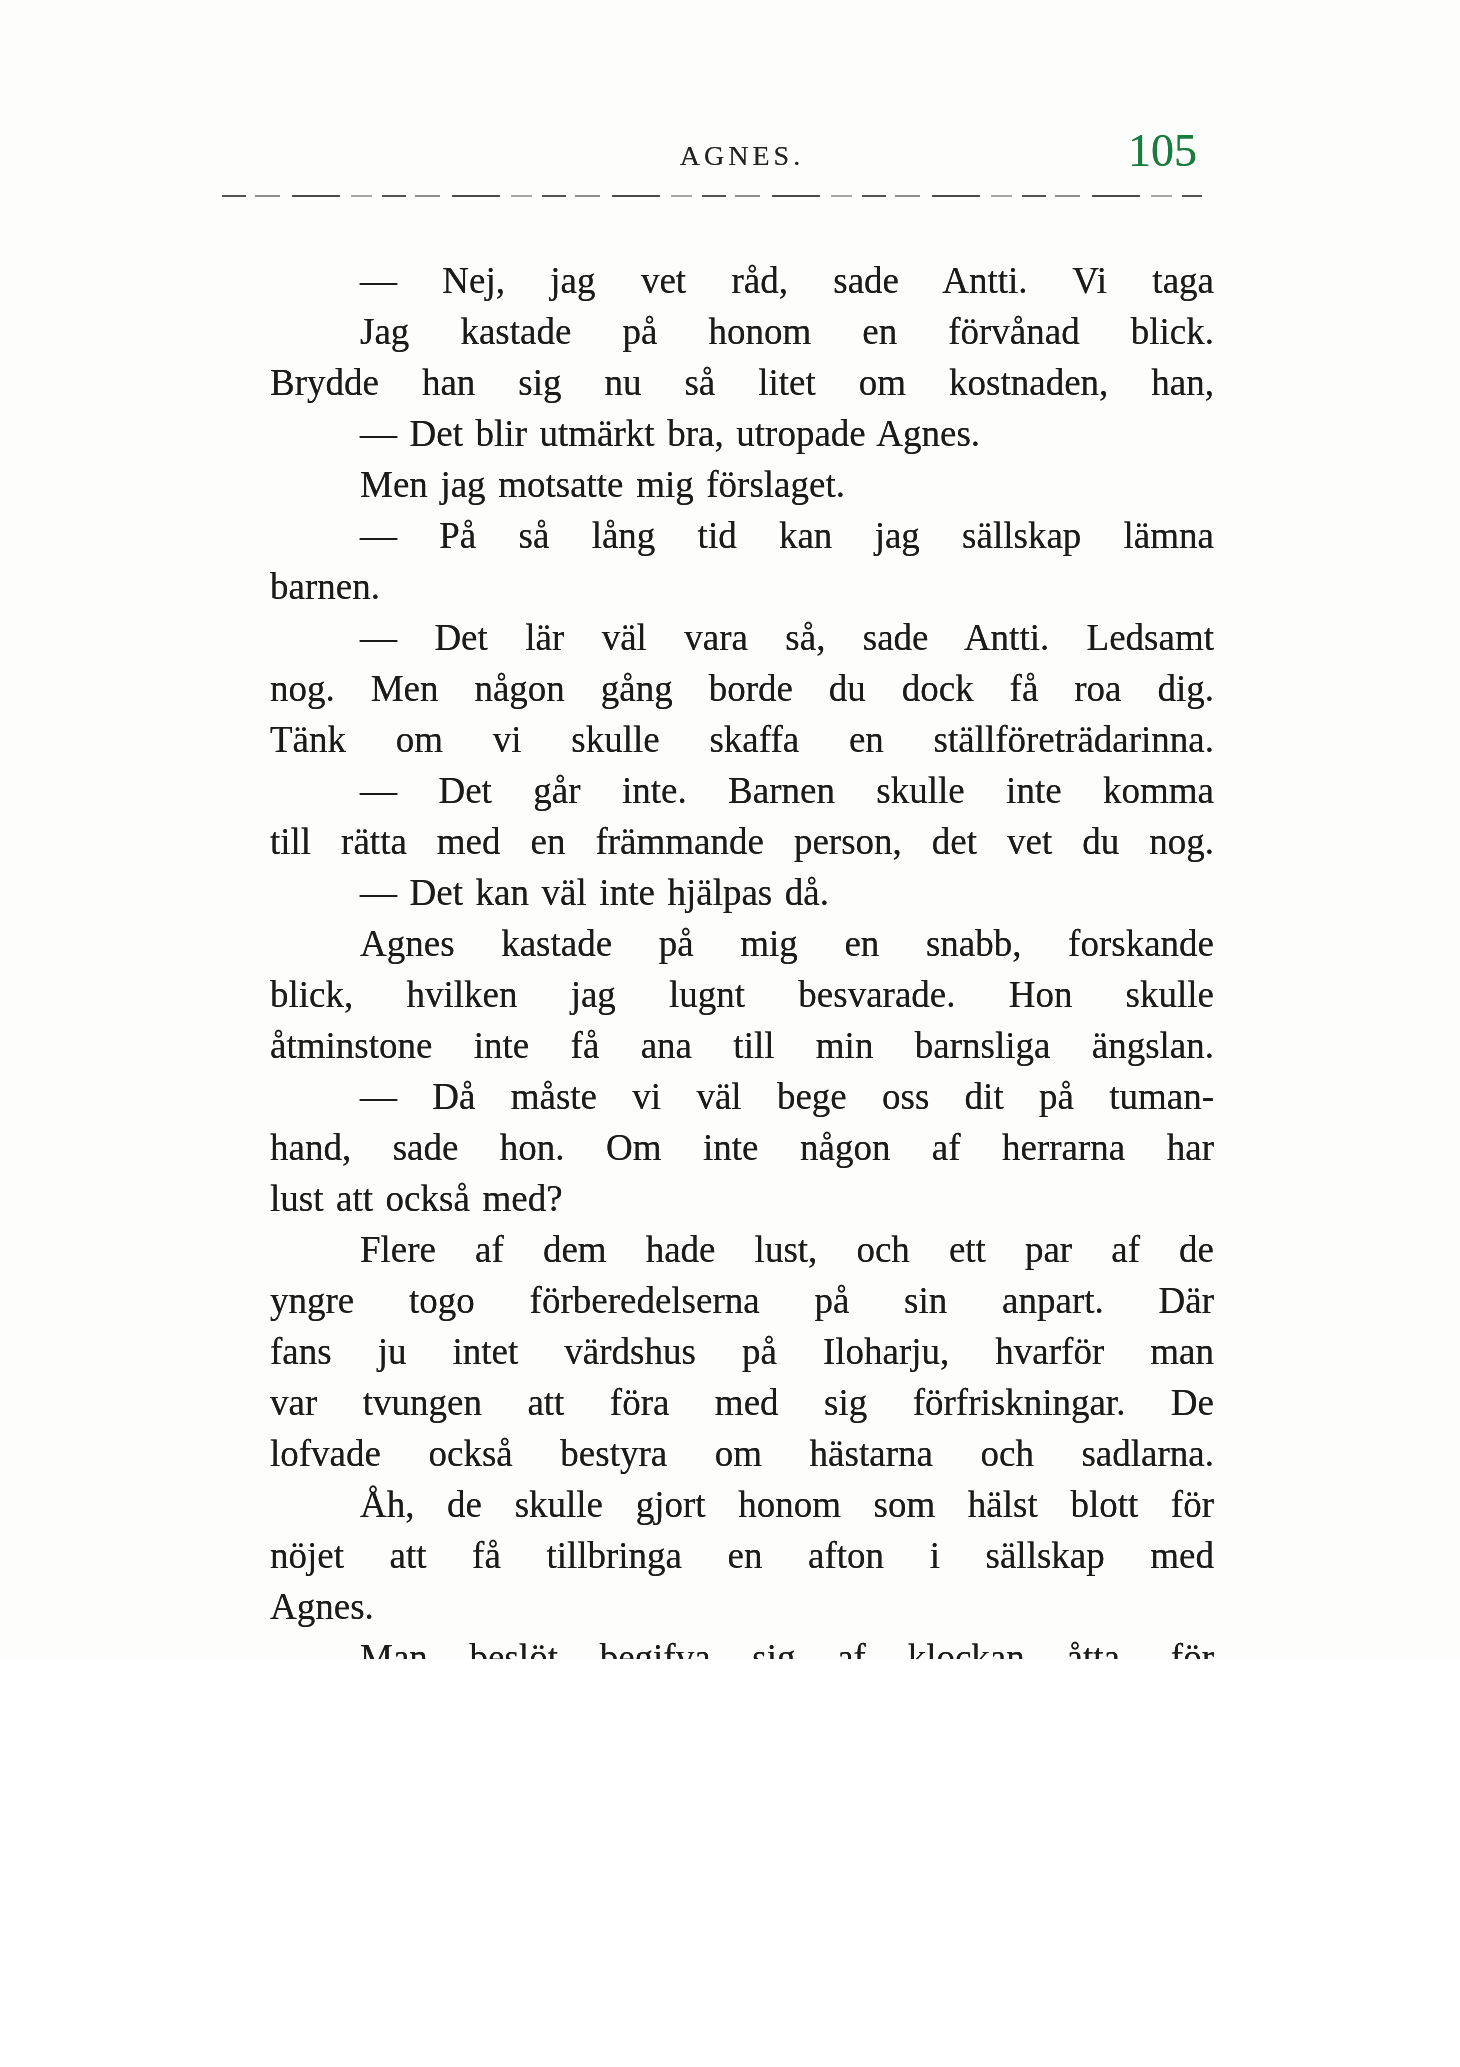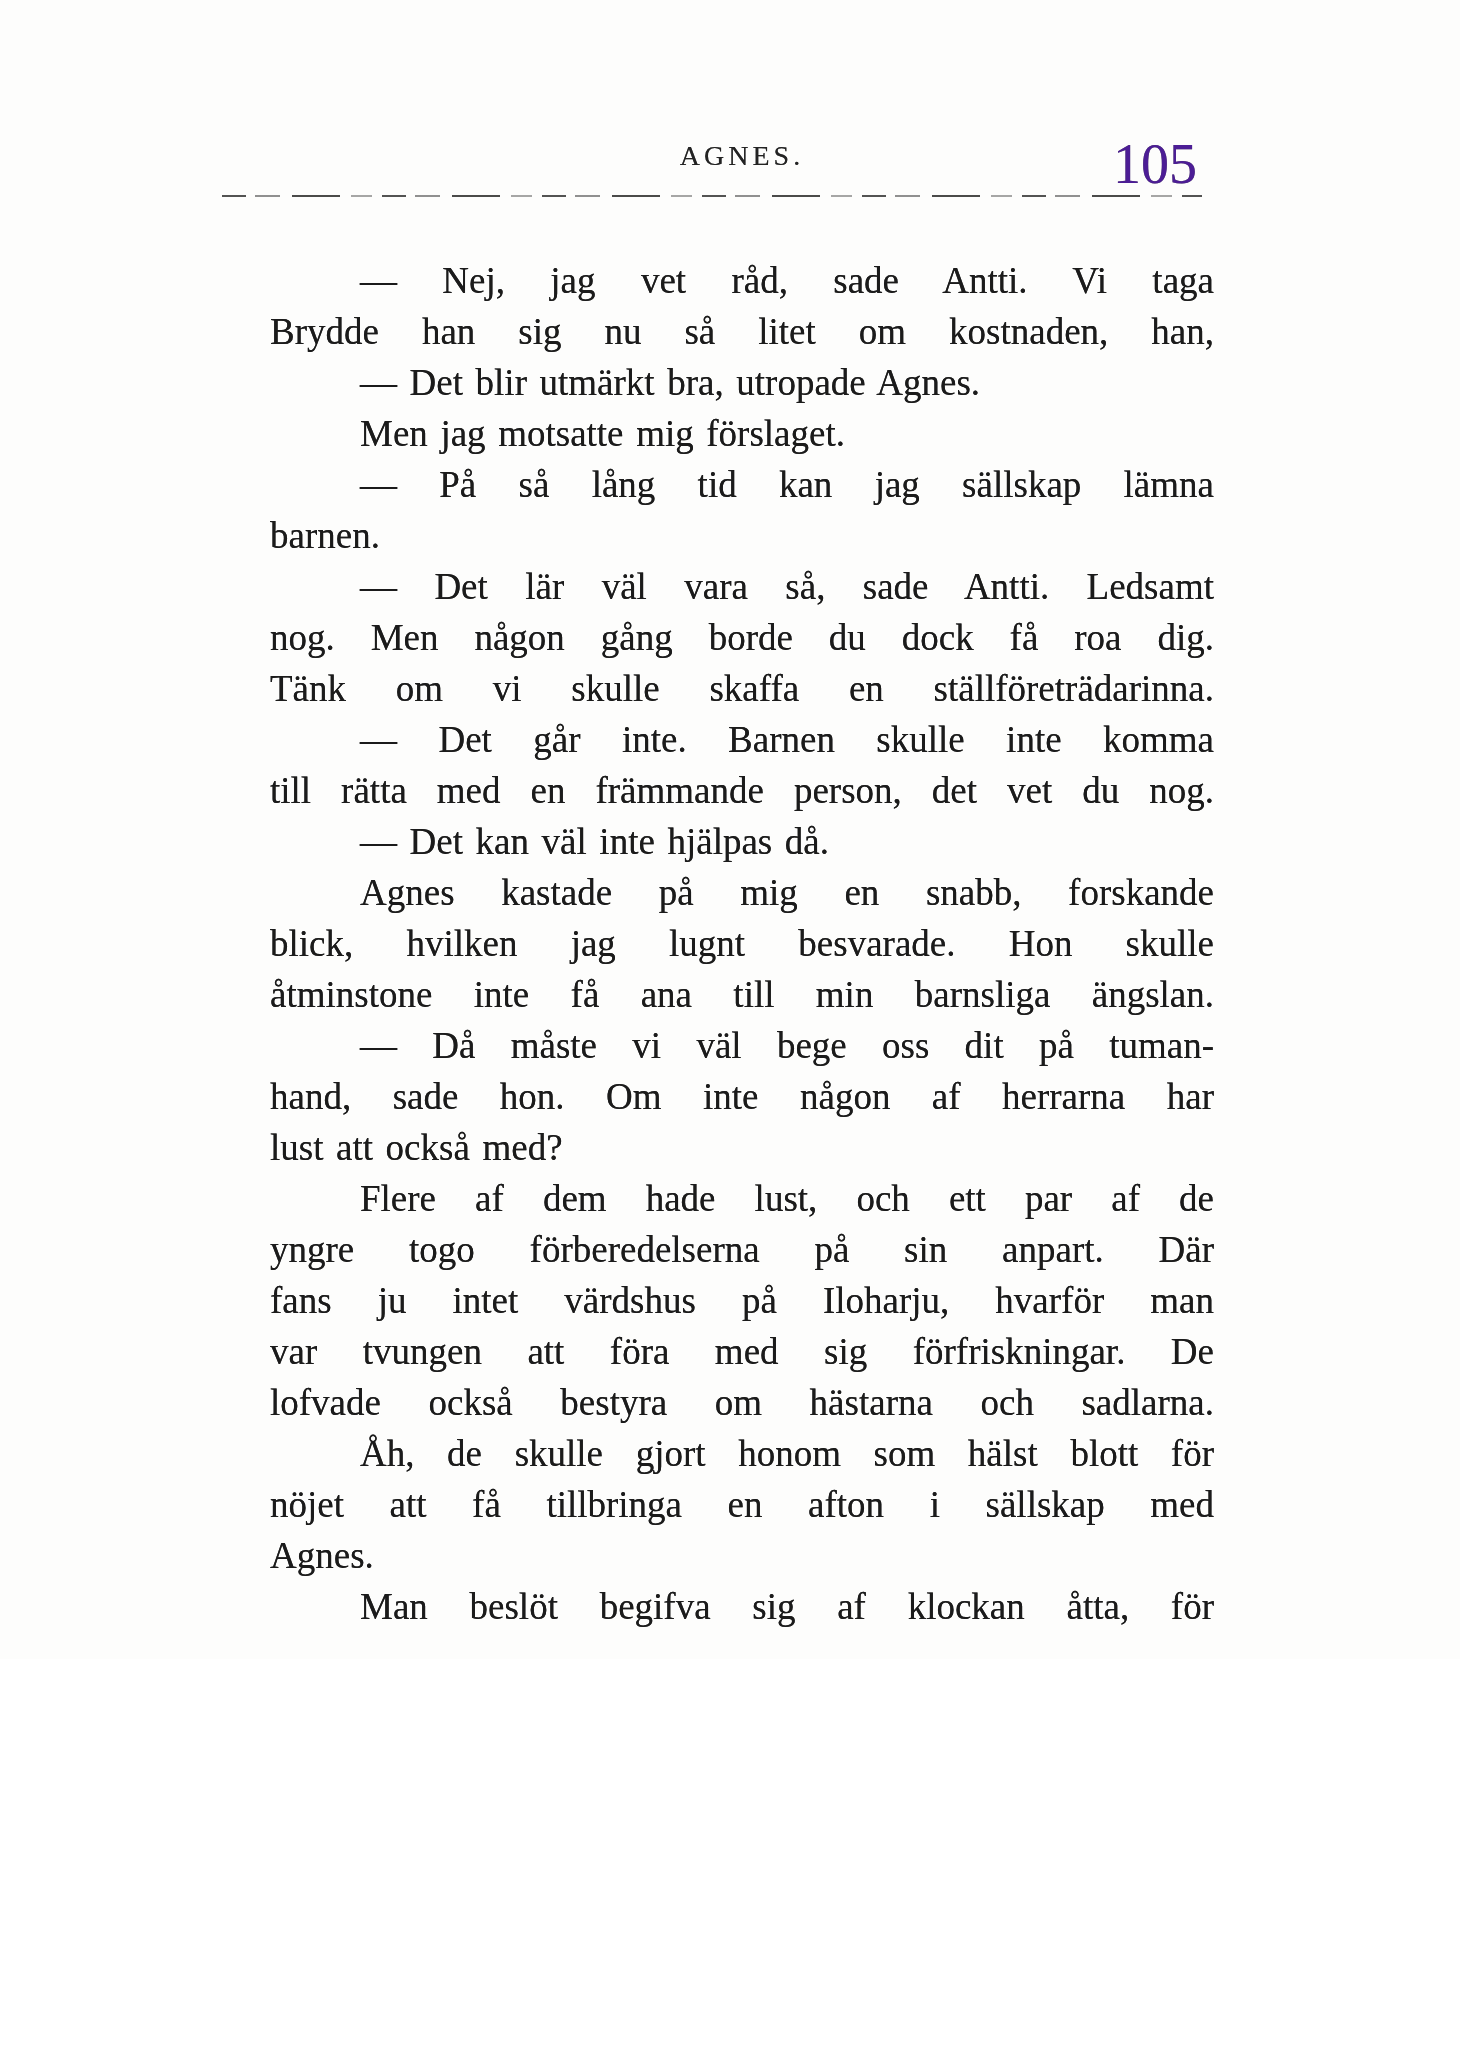--- a/index.html
+++ b/index.html
@@ -26,24 +26,24 @@
     left: 270px;
     width: 944px;
     text-align: center;
     font-size: 28px;
     letter-spacing: 4px;
     color: #232323;
     text-shadow: 0 0 0.6px rgba(0,0,0,.55);
   }
   .page-number {
     position: absolute;
-    top: 132px;
+    top: 124px;
     right: 263px;
-    font-size: 56px;
-    color: #4c1d95;
+    font-size: 46px;
+    color: #15803d;
     text-shadow: 0 0 0.6px rgba(0,0,0,.6);
   }
   .header-rule {
     position: absolute;
     top: 194px;
     left: 222px;
     width: 980px;
     height: 3px;
     background-image:
       repeating-linear-gradient(90deg,
@@ -87,20 +87,21 @@
 <div class="page">
 
   <div class="running-header">
     <div class="page-title">AGNES.</div>
     <div class="page-number">105</div>
     <div class="header-rule"></div>
   </div>
 
   <div class="body-text">
       <div class="line indent justify">— Nej, jag vet råd, sade Antti. Vi taga</div>
+      <div class="line indent justify">Jag kastade på honom en förvånad blick.</div>
       <div class="line justify">Brydde han sig nu så litet om kostnaden, han,</div>
       <div class="line indent">— Det blir utmärkt bra, utropade Agnes.</div>
       <div class="line indent">Men jag motsatte mig förslaget.</div>
       <div class="line indent justify">— På så lång tid kan jag sällskap lämna</div>
       <div class="line">barnen.</div>
       <div class="line indent justify">— Det lär väl vara så, sade Antti. Ledsamt</div>
       <div class="line justify">nog. Men någon gång borde du dock få roa dig.</div>
       <div class="line justify">Tänk om vi skulle skaffa en ställföreträdarinna.</div>
       <div class="line indent justify">— Det går inte. Barnen skulle inte komma</div>
       <div class="line justify">till rätta med en främmande person, det vet du nog.</div>

